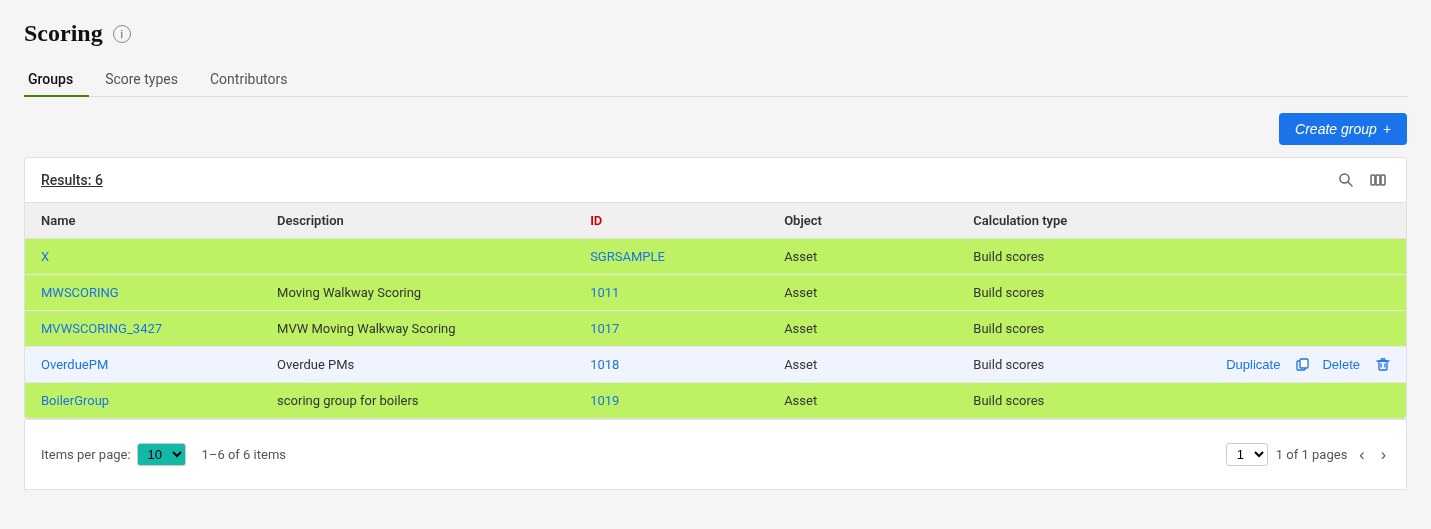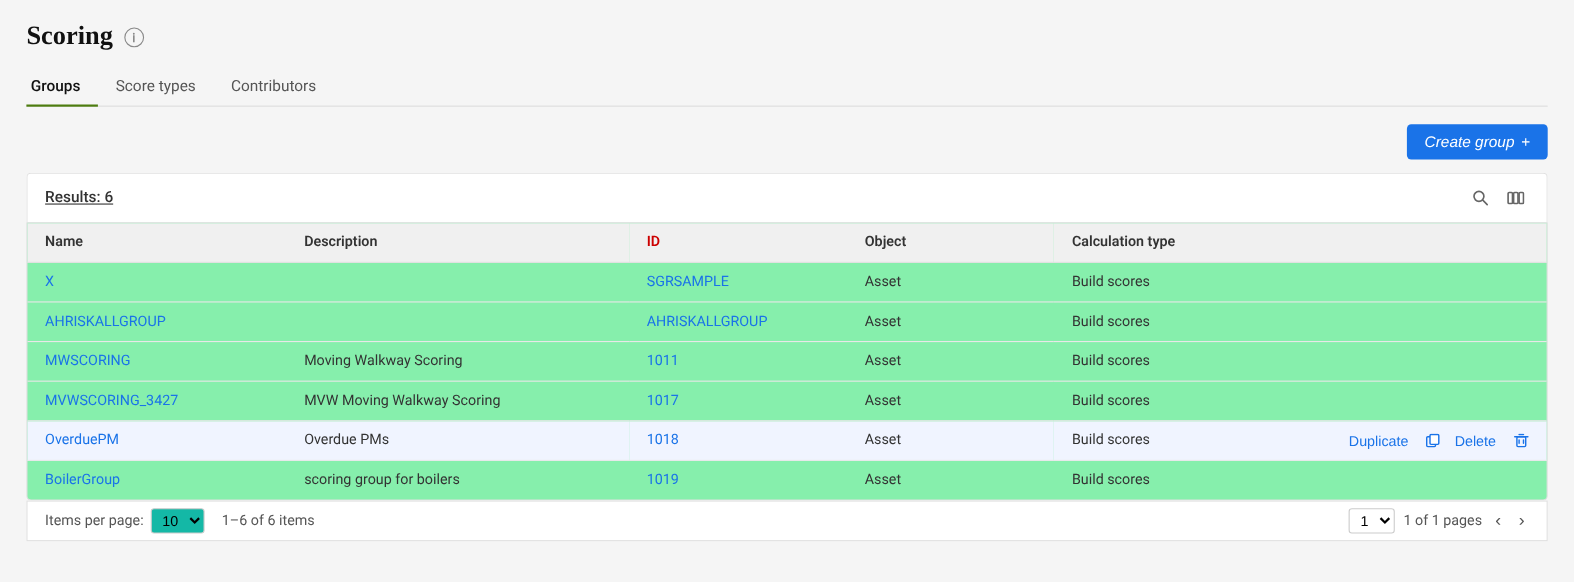--- a/index.html
+++ b/index.html
@@ -105,21 +105,21 @@
     .icon-btn {
       background: none;
       border: none;
       cursor: pointer;
       color: #666;
       padding: 4px;
       display: flex;
       align-items: center;
     }
     .table-container {
-      background: #86efac;
+      background: #bef264;
       border: 1px solid #e0e0e0;
       border-radius: 0 0 4px 4px;
     }
     table {
       width: 100%;
       border-collapse: collapse;
     }
     thead tr {
       background: #f0f0f0;
     }
@@ -162,21 +162,21 @@
       font-size: 13px;
       display: flex;
       align-items: center;
       gap: 16px;
       background: none;
       border: none;
     }
     .pagination-bar {
       display: flex;
       align-items: center;
-      padding: 6px 16px;
+      padding: 23px 16px;
       background: #fff;
       border: 1px solid #e0e0e0;
       border-top: 1px solid #e0e0e0;
       margin-top: 0;
       border-radius: 0 0 4px 4px;
       justify-content: space-between;
     }
     .items-per-page {
       display: flex;
       align-items: center;
@@ -288,28 +288,20 @@
 
         <tr>
           <td><a class="link">X</a></td>
           <td></td>
           <td><span class="link">SGRSAMPLE</span></td>
           <td>Asset</td>
           <td>Build scores</td>
           <td></td>
         </tr>
 
-        <tr>
-          <td><a class="link">AHRISKALLGROUP</a></td>
-          <td></td>
-          <td><span class="link">AHRISKALLGROUP</span></td>
-          <td>Asset</td>
-          <td>Build scores</td>
-          <td></td>
-        </tr>
 
         <tr>
           <td><a class="link">MWSCORING</a></td>
           <td>Moving Walkway Scoring</td>
           <td><span class="link">1011</span></td>
           <td>Asset</td>
           <td>Build scores</td>
           <td></td>
         </tr>
 

